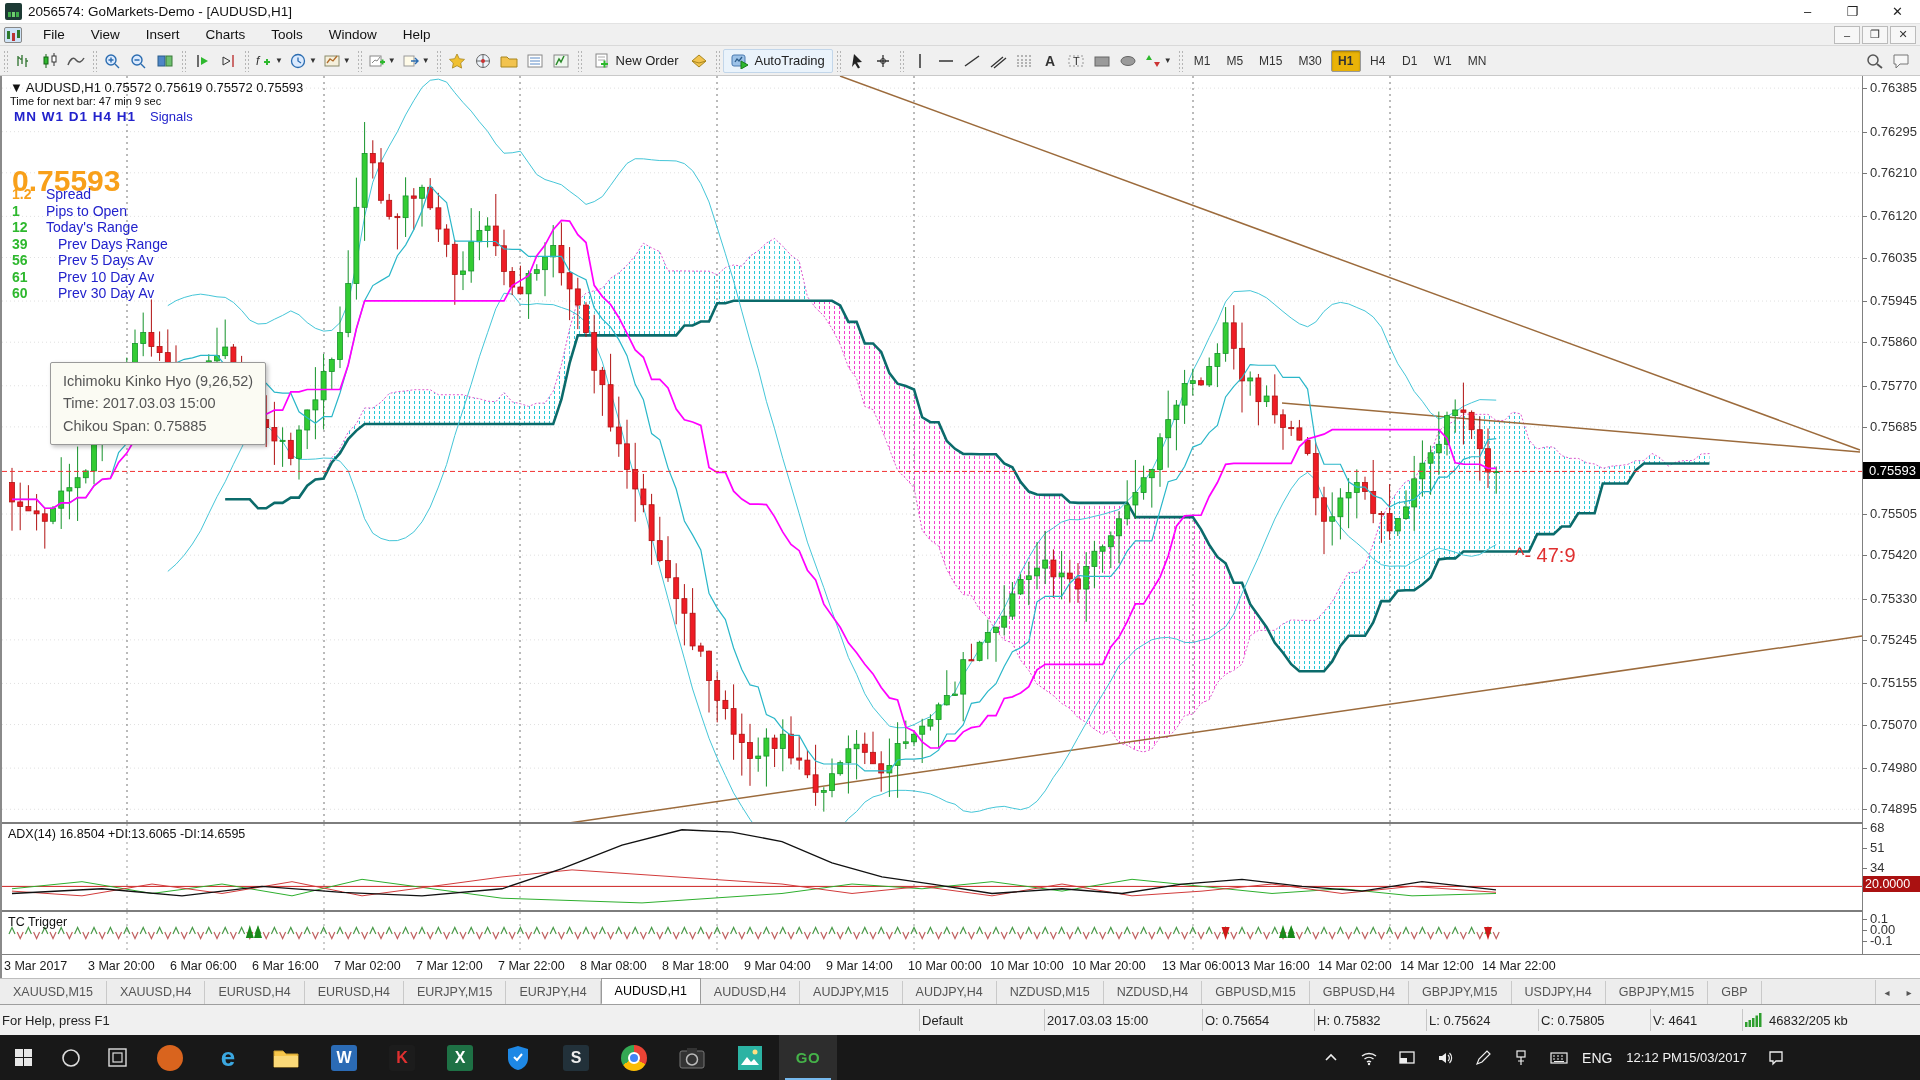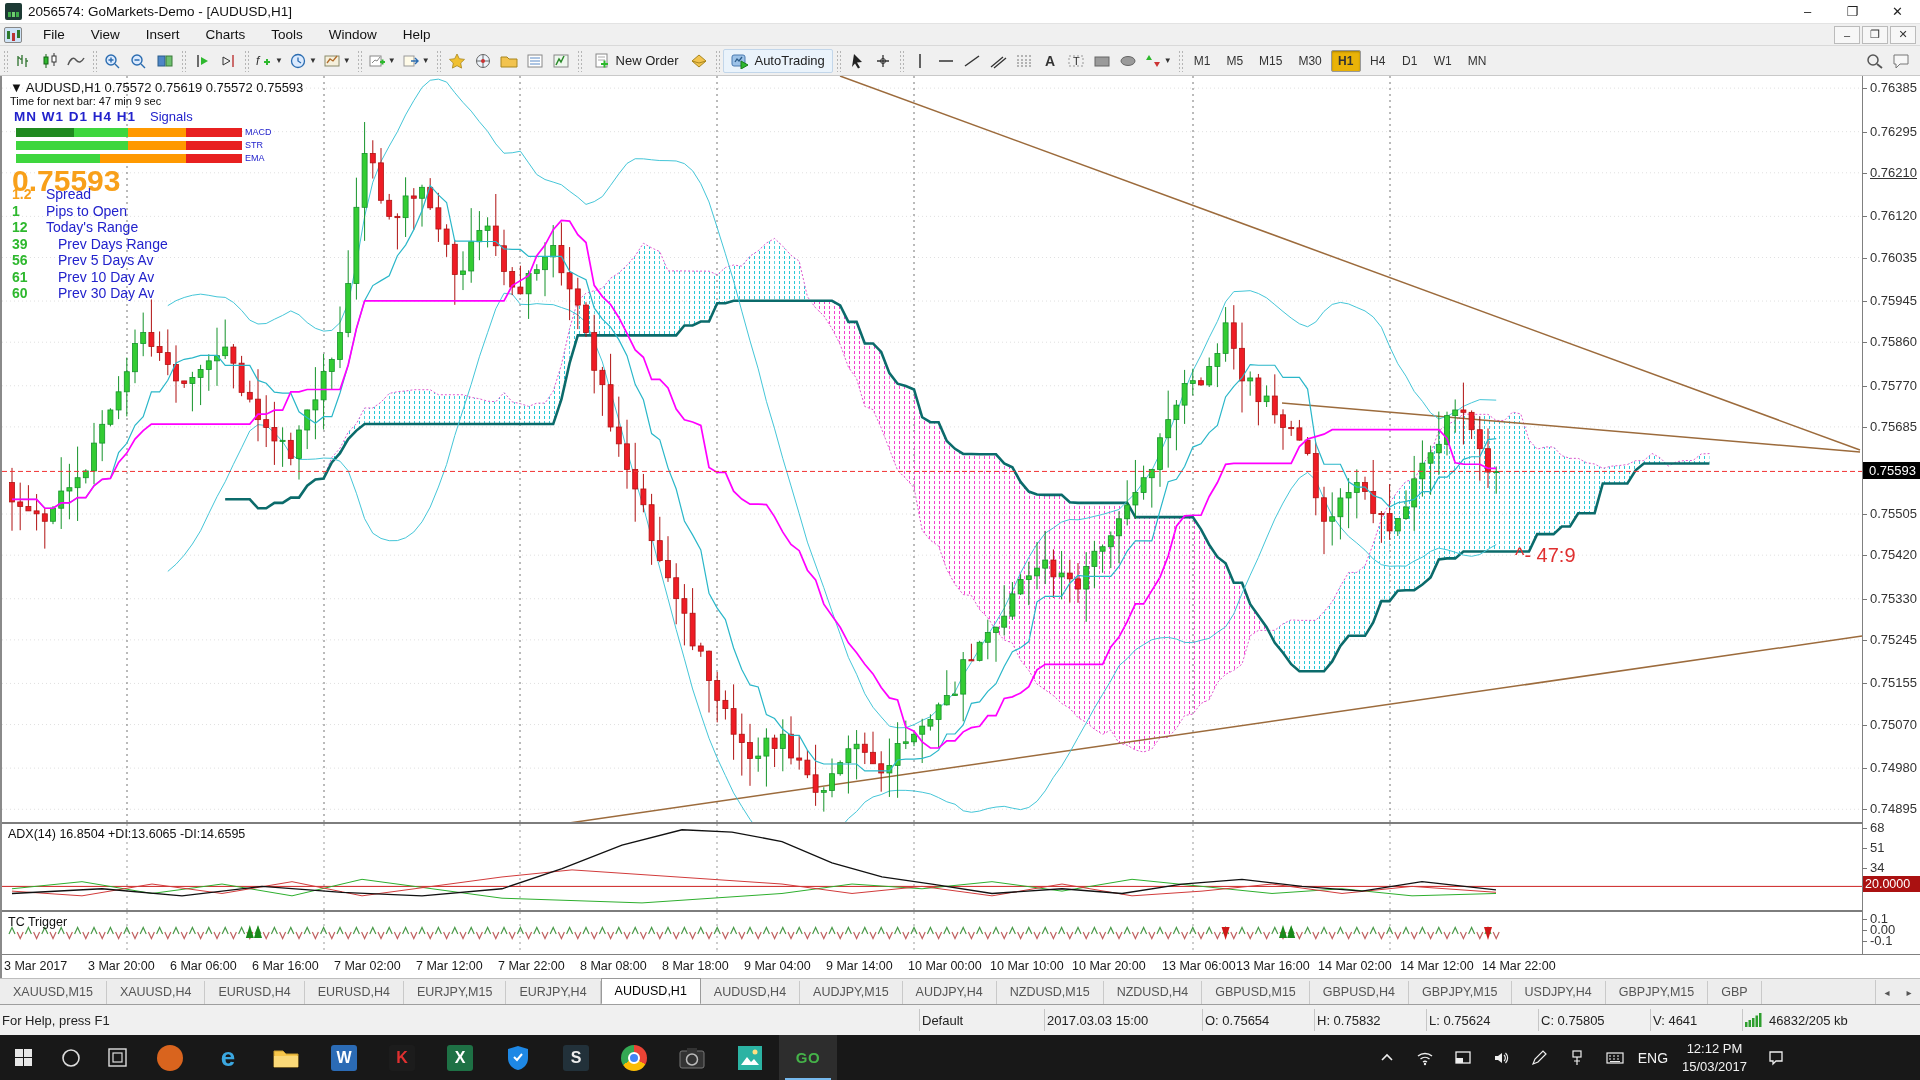--- a/index.html
+++ b/index.html
@@ -76,21 +76,21 @@
   
   #taskbar{position:absolute;left:0;top:1035px;width:1920px;height:45px;background:#181818;display:flex;align-items:stretch;color:#eee;}
   .tkbtn{width:47px;display:flex;align-items:center;justify-content:center;position:relative;}
   .tkapp{width:58px;}
   .tkapp.active{background:#2d2d2d;}
   .tkapp.active:after{content:"";position:absolute;left:6px;right:6px;bottom:0;height:2px;background:#76b9ed;}
   .appsq{width:26px;height:26px;border-radius:3px;display:flex;align-items:center;justify-content:center;font-weight:bold;font-size:16px;}
   .appcirc{width:26px;height:26px;border-radius:50%;display:flex;align-items:center;justify-content:center;font-weight:bold;font-size:15px;}
   #tray{margin-left:auto;display:flex;align-items:stretch;}
   .traybtn{min-width:38px;display:flex;align-items:center;justify-content:center;font-size:14px;color:#f2f2f2;padding:0 2px;}
-  #clock{flex-direction:column;justify-content:center;font-size:13px;line-height:1.35;padding:0 10px;text-align:center;}
+  #clock{flex-direction:row;justify-content:center;font-size:13px;line-height:1.35;padding:0 10px;text-align:center;}
   #taskbar-endgap{width:125px;}
   .gotxt{color:#45b349;font-weight:bold;font-size:15px;letter-spacing:.5px;}
 </style>
 </head>
 <body>
 
 <div id="stage">
 
   <div id="titlebar">
     <div id="titleicon"></div>
@@ -956,41 +956,20 @@
           <line x1="1494.1999999999998" y1="390.4351364060874" x2="1494.1999999999998" y2="417.7291942304244" stroke="#15932a" stroke-width="1"></line>
           <rect x="1491.6999999999998" y="395.4280000000005" width="5" height="1.2" fill="#33cc33" stroke="#15932a" stroke-width="0.8"></rect>
           <polyline stroke="#2ab7c9" stroke-width="1.2" points="10,423.31033057065133 18.2,423.31033057065133 26.4,423.31033057065133 34.599999999999994,423.31033057065133 42.8,432.2610715184821 51,432.2610715184821 59.199999999999996,426.92347178132275 67.39999999999999,426.92347178132275 75.6,421.6146229871608 83.8,421.6146229871608 92,409.7695732441175 100.19999999999999,403.393301178284 108.39999999999999,402.439919058385 116.6,376.5499998699263 124.79999999999998,367.278245849871 133,349.2594572397228 141.2,340.77302035117026 149.39999999999998,315.9000631409627 157.6,315.9000631409627 165.79999999999998,304.3172645366115 174,286.9164634069586 182.2,283.3000936961803 190.39999999999998,281.93908560618155 198.6,279.4039639160984 206.79999999999998,279.4039639160984 214.99999999999997,279.4039639160984 223.2,289.4236259478249 231.39999999999998,289.4236259478249 239.59999999999997,289.4236259478249 247.79999999999998,289.4236259478249 255.99999999999997,304.40256002321286 264.2,307.28048719645454 272.4,316.2160262257918 280.59999999999997,317.1856589953765 288.79999999999995,317.1856589953765 297,335.79332175667076 305.2,341.7152031052921 313.4,347.3374672519844 321.59999999999997,340.71222647983245 329.79999999999995,340.71222647983245 338,317.01777132417146 346.2,288.90814273558664 354.4,252.60183131832449 362.59999999999997,224.79019926363355 370.79999999999995,209.5631252250743 378.99999999999994,204.6368786828709 387.2,199.78492279772908 395.4,179.70400283306014 403.59999999999997,169.05036491362847 411.79999999999995,153.62956736380102 419.99999999999994,134.80160703097405 428.2,109.71661649082547 436.4,118.83144308454847 444.59999999999997,126.49889093189105 452.79999999999995,165.06880474645325 460.99999999999994,165.06880474645325 469.19999999999993,165.06880474645325 477.4,165.47712253361584 485.59999999999997,165.47712253361584 493.79999999999995,165.47712253361584 501.99999999999994,172.83582671295164 510.19999999999993,173.421894633268 518.4,173.421894633268 526.5999999999999,180.46218554842133 534.8,180.46218554842133 543,180.46218554842133 551.1999999999999,180.46218554842133 559.4,180.46218554842133 567.5999999999999,195.33600345004544 575.8,199.82948502098782 584,203.73824264221784 592.1999999999999,231.96137885650785 600.4,243.1934458473267 608.5999999999999,251.03163074497016 616.8,263.6716669566902 625,279.61070724013206 633.1999999999999,308.38421889877657 641.4,323.73425061328 649.5999999999999,357.528982168909 657.8,363.83213435892554 666,391.8517641828089 674.1999999999999,413.0390641740958 682.4,445.01290431346547 690.5999999999999,458.91399476763144 698.8,473.84758645502785 706.9999999999999,517.2168019493603 715.1999999999999,532.1233426781071 723.4,543.5916419409128 731.5999999999999,572.0066702517437 739.8,593.4269646109401 747.9999999999999,608.9519920415215 756.1999999999999,610.9755654586173 764.4,638.6443902959282 772.5999999999999,642.5763731608124 780.8,653.279695092287 788.9999999999999,659.4547979521983 797.1999999999999,659.4547979521983 805.4,674.0593810507394 813.5999999999999,685.0922518527289 821.8,687.9928211911032 829.9999999999999,687.9928211911032 838.1999999999999,687.9928211911032 846.4,687.9928211911032 854.5999999999999,687.9928211911032 862.8,694.8562429657392 870.9999999999999,694.8562429657392 879.1999999999999,694.8562429657392 887.4,694.8562429657392 895.5999999999999,684.0128178543717 903.8,683.2076853995675 911.9999999999999,683.2076853995675 920.1999999999999,682.2860270871134 928.3999999999999,680.0362009111215 936.5999999999999,674.2125589095406 944.8,658.0099001871215 952.9999999999999,658.0099001871215 961.1999999999999,648.9116833118392 969.3999999999999,627.3698002688183 977.5999999999999,625.9167202140842 985.8,615.3230033445138 993.9999999999999,607.7370123789016 1002.1999999999999,590.5653019578338 1010.3999999999999,575.685693360047 1018.5999999999999,571.7553700677319 1026.8,565.5591399787241 1035,525.874004866636 1043.1999999999998,520.3673022337739 1051.3999999999999,520.3673022337739 1059.6,520.3673022337739 1067.8,507.2161256473545 1076,499.45798238194953 1084.1999999999998,500.3507088185458 1092.3999999999999,500.3507088185458 1100.6,500.3507088185458 1108.8,500.3507088185458 1117,490.5030786581574 1125.1999999999998,475.01612933571585 1133.3999999999999,464.86881474421733 1141.6,464.86881474421733 1149.8,464.86881474421733 1158,434.5948259241865 1166.1999999999998,405.6606649286279 1174.3999999999999,403.3403959434749 1182.6,390.5208585532647 1190.8,371.0692873114736 1199,367.8449898903663 1207.1999999999998,356.56453840227067 1215.3999999999999,349.4644336704601 1223.6,320.94016380139516 1231.8,310.4008992497741 1240,301.73489928266633 1248.1999999999998,288.54203903560125 1256.3999999999999,289.25551656049066 1264.6,289.25551656049066 1272.8,289.25551656049066 1281,301.47062313057955 1289.1999999999998,301.47062313057955 1297.3999999999999,301.47062313057955 1305.6,313.0365004510991 1313.8,367.3887935520523 1322,388.0563896672151 1330.1999999999998,388.23506651867706 1338.3999999999999,388.23506651867706 1346.6,405.7266150927481 1354.8,411.0423506125121 1362.9999999999998,411.0423506125121 1371.1999999999998,419.5900002737386 1379.3999999999999,422.3544875348485 1387.6,431.063659582113 1395.8,426.73602025632016 1403.9999999999998,425.42462238574154 1412.1999999999998,423.3962128167742 1420.3999999999999,415.6416534972431 1428.6,415.6416534972431 1436.8,401.21626807419113 1444.9999999999998,401.21626807419113 1453.1999999999998,393.53578712398536 1461.3999999999999,383.306995029782 1469.6,380.7423641622022 1477.8,380.7423641622022 1485.9999999999998,363.62644366326987 1494.1999999999998,362.69316609577226" fill="none"></polyline>
           <polyline stroke="#ff00ff" stroke-width="1.7" points="10,423.31033057065133 18.2,423.31033057065133 26.4,423.31033057065133 34.599999999999994,423.31033057065133 42.8,432.2610715184821 51,432.2610715184821 59.199999999999996,426.92347178132275 67.39999999999999,426.92347178132275 75.6,421.6146229871608 83.8,421.6146229871608 92,409.7695732441175 100.19999999999999,403.393301178284 108.39999999999999,402.439919058385 116.6,386.38133565972186 124.79999999999998,377.10958163966654 133,363.089669007576 141.2,354.60323211902346 149.39999999999998,348.05470732010576 157.6,348.05470732010576 165.79999999999998,348.05470732010576 174,348.05470732010576 182.2,348.05470732010576 190.39999999999998,348.05470732010576 198.6,348.05470732010576 206.79999999999998,348.05470732010576 214.99999999999997,348.05470732010576 223.2,348.05470732010576 231.39999999999998,348.05470732010576 239.59999999999997,348.05470732010576 247.79999999999998,348.05470732010576 255.99999999999997,338.2233715303102 264.2,338.2233715303102 272.4,334.22449555225256 280.59999999999997,334.22449555225256 288.79999999999995,315.9000631409627 297,315.9000631409627 305.2,313.5117053388555 313.4,313.5117053388555 321.59999999999997,313.5117053388555 329.79999999999995,313.5117053388555 338,313.5117053388555 346.2,288.90814273558664 354.4,252.60183131832449 362.59999999999997,224.79019926363355 370.79999999999995,224.79019926363355 378.99999999999994,224.79019926363355 387.2,224.79019926363355 395.4,224.79019926363355 403.59999999999997,224.79019926363355 411.79999999999995,224.79019926363355 419.99999999999994,224.79019926363355 428.2,224.79019926363355 436.4,224.79019926363355 444.59999999999997,224.79019926363355 452.79999999999995,224.79019926363355 460.99999999999994,224.79019926363355 469.19999999999993,224.79019926363355 477.4,224.79019926363355 485.59999999999997,224.79019926363355 493.79999999999995,224.79019926363355 501.99999999999994,224.79019926363355 510.19999999999993,209.5631252250743 518.4,204.6368786828709 526.5999999999999,199.78492279772908 534.8,179.70400283306014 543,169.05036491362847 551.1999999999999,153.62956736380102 559.4,144.47375599328706 567.5999999999999,145.09468353416963 575.8,158.70299169882963 584,166.52649918094866 592.1999999999999,209.35539860894616 600.4,220.58746559977038 608.5999999999999,228.42565049740847 616.8,241.47400449629112 625,257.41304477973836 633.1999999999999,273.9124418642501 641.4,281.27114604358593 649.5999999999999,303.4347329175566 657.8,303.4347329175566 666,311.95789280987077 674.1999999999999,333.14519280116303 682.4,343.7038917849107 690.5999999999999,346.05560332630085 698.8,349.438604674055 706.9999999999999,391.5010220936085 715.1999999999999,396.4506450946369 723.4,396.4506450946369 731.5999999999999,415.163386393673 739.8,423.056018442977 747.9999999999999,428.1670095145684 756.1999999999999,428.1670095145684 764.4,428.5401618116888 772.5999999999999,440.8142763858161 780.8,456.1643081003249 788.9999999999999,468.38152070229427 797.1999999999999,474.6846728923054 805.4,494.18114282387995 813.5999999999999,503.8252256800549 821.8,528.1409361740513 829.9999999999999,539.6903150868378 838.1999999999999,551.2409054264693 846.4,566.8005938620006 854.5999999999999,576.7575115897135 862.8,588.2258108525193 870.9999999999999,597.9280978643194 879.1999999999999,611.4557601742065 887.4,621.8697965331966 895.5999999999999,623.8933699502924 903.8,651.1890424904828 911.9999999999999,655.1210253553671 920.1999999999999,665.8243472868471 928.3999999999999,671.9994501467584 936.5999999999999,671.9994501467584 944.8,664.933979026641 952.9999999999999,664.933979026641 961.1999999999999,655.8357621513533 969.3999999999999,651.6746442540887 977.5999999999999,650.2215641993546 985.8,639.6278473297788 993.9999999999999,639.6278473297788 1002.1999999999999,622.456136908711 1010.3999999999999,620.8551849388232 1018.5999999999999,616.9248616465188 1026.8,610.7286315575111 1035,593.8801260523175 1043.1999999999998,588.3734234194553 1051.3999999999999,588.3734234194553 1059.6,588.3734234194553 1067.8,588.3734234194553 1076,588.3734234194553 1084.1999999999998,588.3734234194553 1092.3999999999999,588.3734234194553 1100.6,588.3734234194553 1108.8,570.9926582737045 1117,561.1450281133161 1125.1999999999998,545.6580787908745 1133.3999999999999,527.924773233769 1141.6,527.924773233769 1149.8,514.6461166058647 1158,501.28027553992325 1166.1999999999998,479.9555474109143 1174.3999999999999,450.19483896449503 1182.6,439.8547309398797 1190.8,439.2515914703286 1199,439.2515914703286 1207.1999999999998,420.50468119695637 1215.3999999999999,406.53915963634245 1223.6,388.4133664079072 1231.8,387.454537480693 1240,387.454537480693 1248.1999999999998,387.454537480693 1256.3999999999999,387.454537480693 1264.6,387.454537480693 1272.8,387.454537480693 1281,387.454537480693 1289.1999999999998,387.454537480693 1297.3999999999999,370.54638972660365 1305.6,362.93695686005407 1313.8,360.61668787489566 1322,358.1372585093061 1330.1999999999998,353.64433149840596 1338.3999999999999,353.64433149840596 1346.6,353.64433149840596 1354.8,353.64433149840596 1362.9999999999998,353.64433149840596 1371.1999999999998,353.64433149840596 1379.3999999999999,353.64433149840596 1387.6,353.64433149840596 1395.8,353.64433149840596 1403.9999999999998,353.64433149840596 1412.1999999999998,353.64433149840596 1420.3999999999999,353.64433149840596 1428.6,353.64433149840596 1436.8,353.64433149840596 1444.9999999999998,362.37092053210995 1453.1999999999998,386.79850245188436 1461.3999999999999,388.0563896672151 1469.6,388.23506651867706 1477.8,388.23506651867706 1485.9999999999998,392.378326270016 1494.1999999999998,392.378326270016" fill="none"></polyline>
           <line x1="0" y1="395.4280000000005" x2="1862" y2="395.4280000000005" stroke="#f03333" stroke-width="1" stroke-dasharray="5 3"></line>
         </svg>
       <div class="ovl" id="symline"><span>▼</span> <span>AUDUSD,H1  0.75572 0.75619 0.75572 0.75593</span></div>
       <div class="ovl" id="nextbar">Time for next bar: 47 min 9 sec</div>
       <div class="ovl" id="tfrow">MN W1 D1 H4 H1</div>
       <div class="ovl" id="signals">Signals</div>
-      <div class="ovl" id="sigbars">
-          <div class="sigrow">
-            <div class="sigseg" style="background: rgb(31, 138, 31); width: 58px;"></div>
-            <div class="sigseg" style="background: rgb(62, 214, 62); width: 54px;"></div>
-            <div class="sigseg" style="background: rgb(255, 153, 0); width: 58px;"></div>
-            <div class="sigseg" style="background: rgb(232, 32, 32); width: 56px;"></div>
-            <span class="siglab">MACD</span>
-          </div>
-          <div class="sigrow">
-            <div class="sigseg" style="background: rgb(62, 214, 62); width: 112px;"></div>
-            <div class="sigseg" style="background: rgb(255, 153, 0); width: 58px;"></div>
-            <div class="sigseg" style="background: rgb(232, 32, 32); width: 56px;"></div>
-            <span class="siglab">STR</span>
-          </div>
-          <div class="sigrow">
-            <div class="sigseg" style="background: rgb(62, 214, 62); width: 84px;"></div>
-            <div class="sigseg" style="background: rgb(255, 153, 0); width: 86px;"></div>
-            <div class="sigseg" style="background: rgb(232, 32, 32); width: 56px;"></div>
-            <span class="siglab">EMA</span>
-          </div>
-        </div>
       <div class="ovl" id="bigprice">0.75593</div>
       <div class="ovl" id="stats">
           <div class="statrow">
             <span class="statval orange">1.2</span>
             <span class="statlab">Spread</span>
           </div>
           <div class="statrow">
             <span class="statval">1</span>
             <span class="statlab">Pips to Open</span>
           </div>
@@ -1008,20 +987,25 @@
           </div>
           <div class="statrow ind">
             <span class="statval">61</span>
             <span class="statlab">Prev 10 Day Av</span>
           </div>
           <div class="statrow ind">
             <span class="statval">60</span>
             <span class="statlab">Prev 30 Day Av</span>
           </div>
         </div>
+      <div class="ovl" id="tooltip">
+        <div>Ichimoku Kinko Hyo (9,26,52)</div>
+        <div>Time: 2017.03.03 15:00</div>
+        <div>Chikou Span: 0.75885</div>
+      </div>
       <div class="ovl" id="annotation">^- 47:9</div>
     </div>
 
     <div id="adxpane">
       <div class="paneLabel">ADX(14) 16.8504 +DI:13.6065 -DI:14.6595</div>
       <svg id="adxsvg" width="1862" height="86">
           <line x1="125" y1="0" x2="125" y2="86" stroke="#999" stroke-dasharray="2 4"></line>
           <line x1="322" y1="0" x2="322" y2="86" stroke="#999" stroke-dasharray="2 4"></line>
           <line x1="518" y1="0" x2="518" y2="86" stroke="#999" stroke-dasharray="2 4"></line>
           <line x1="715" y1="0" x2="715" y2="86" stroke="#999" stroke-dasharray="2 4"></line>
@@ -1253,21 +1237,21 @@
         <div class="timelabel" style="left: 1070px;">10 Mar 20:00</div>
         <div class="timelabel" style="left: 1152px; margin-left: 8px;">13 Mar 06:00</div>
         <div class="timelabel" style="left: 1234px;">13 Mar 16:00</div>
         <div class="timelabel" style="left: 1316px;">14 Mar 02:00</div>
         <div class="timelabel" style="left: 1398px;">14 Mar 12:00</div>
         <div class="timelabel" style="left: 1480px;">14 Mar 22:00</div>
       </div>
     <div id="axiscol">
         <div class="ptick" style="top: 4.1px;">0.76385</div>
         <div class="ptick" style="top: 47.66px;">0.76295</div>
-        <div class="ptick" style="top: 88.8px; text-decoration: underline;">0.76210</div>
+        <div class="ptick" style="top: 88.8px;">0.76210</div>
         <div class="ptick" style="top: 132.36px;">0.76120</div>
         <div class="ptick" style="top: 173.5px;">0.76035</div>
         <div class="ptick" style="top: 217.06px;">0.75945</div>
         <div class="ptick" style="top: 258.2px;">0.75860</div>
         <div class="ptick" style="top: 301.76px;">0.75770</div>
         <div class="ptick" style="top: 342.9px;">0.75685</div>
         <div class="ptick" style="top: 430.02px;">0.75505</div>
         <div class="ptick" style="top: 471.16px;">0.75420</div>
         <div class="ptick" style="top: 514.72px;">0.75330</div>
         <div class="ptick" style="top: 555.86px;">0.75245</div>

